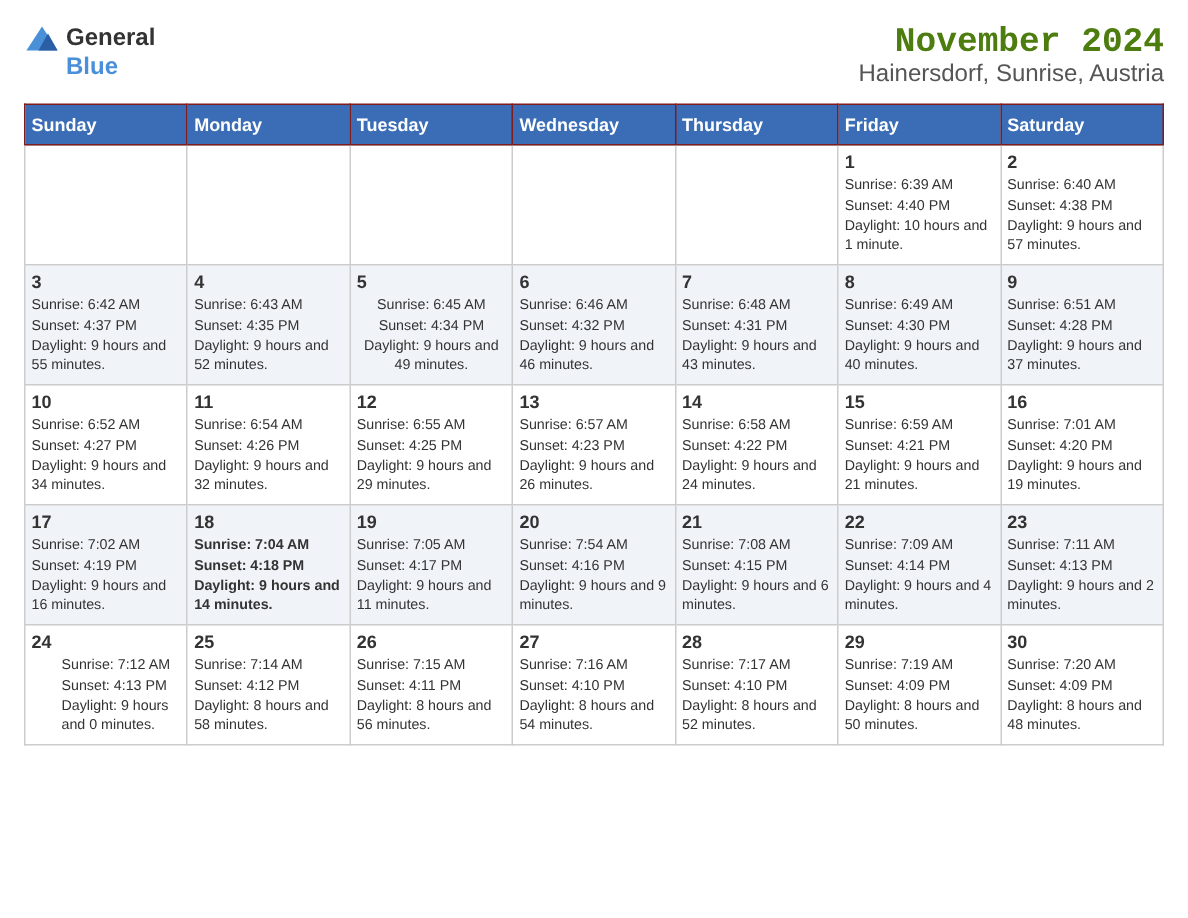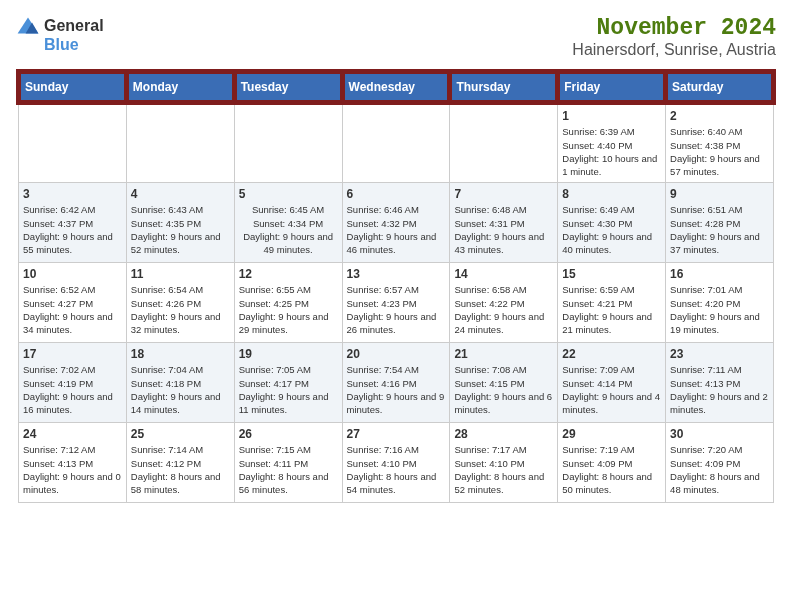--- a/index.html
+++ b/index.html
@@ -43,21 +43,21 @@
       width: 100%;
       border-collapse: collapse;
     }
     .calendar thead tr th {
       background-color: #3a6db5;
       color: #fff;
       font-size: 12px;
       font-weight: bold;
       padding: 6px 4px;
       text-align: left;
-      border: 5px solid #7f1d1d;
+      border: 1px solid #7f1d1d;
     }
     .calendar tbody tr td {
       border: 1px solid #ccc;
       vertical-align: top;
       padding: 4px;
       font-size: 10px;
       color: #333;
       width: 108px;
       height: 80px;
     }
@@ -226,21 +226,21 @@
       </tr>
       <tr>
         <td>
           <span class="day-number">17</span>
           <div class="day-info" style="white-space: pre-line;">Sunrise: 7:02 AM
 Sunset: 4:19 PM
 Daylight: 9 hours and 16 minutes.</div>
         </td>
         <td>
           <span class="day-number">18</span>
-          <div class="day-info" style="white-space: pre-line;">Sunrise: 7:04 AM
+          <div class="day-info" style="white-space: pre-line; font-weight: bold;">Sunrise: 7:04 AM
 Sunset: 4:18 PM
 Daylight: 9 hours and 14 minutes.</div>
         </td>
         <td>
           <span class="day-number">19</span>
           <div class="day-info" style="white-space: pre-line;">Sunrise: 7:05 AM
 Sunset: 4:17 PM
 Daylight: 9 hours and 11 minutes.</div>
         </td>
         <td>
@@ -264,21 +264,21 @@
         <td>
           <span class="day-number">23</span>
           <div class="day-info" style="white-space: pre-line;">Sunrise: 7:11 AM
 Sunset: 4:13 PM
 Daylight: 9 hours and 2 minutes.</div>
         </td>
       </tr>
       <tr>
         <td>
           <span class="day-number">24</span>
-          <div class="day-info" style="white-space: pre-line;">Sunrise: 7:12 AM
+          <div class="day-info" style="white-space: pre-line; margin-left: 20px;">Sunrise: 7:12 AM
 Sunset: 4:13 PM
 Daylight: 9 hours and 0 minutes.</div>
         </td>
         <td>
           <span class="day-number">25</span>
           <div class="day-info" style="white-space: pre-line;">Sunrise: 7:14 AM
 Sunset: 4:12 PM
 Daylight: 8 hours and 58 minutes.</div>
         </td>
         <td>

